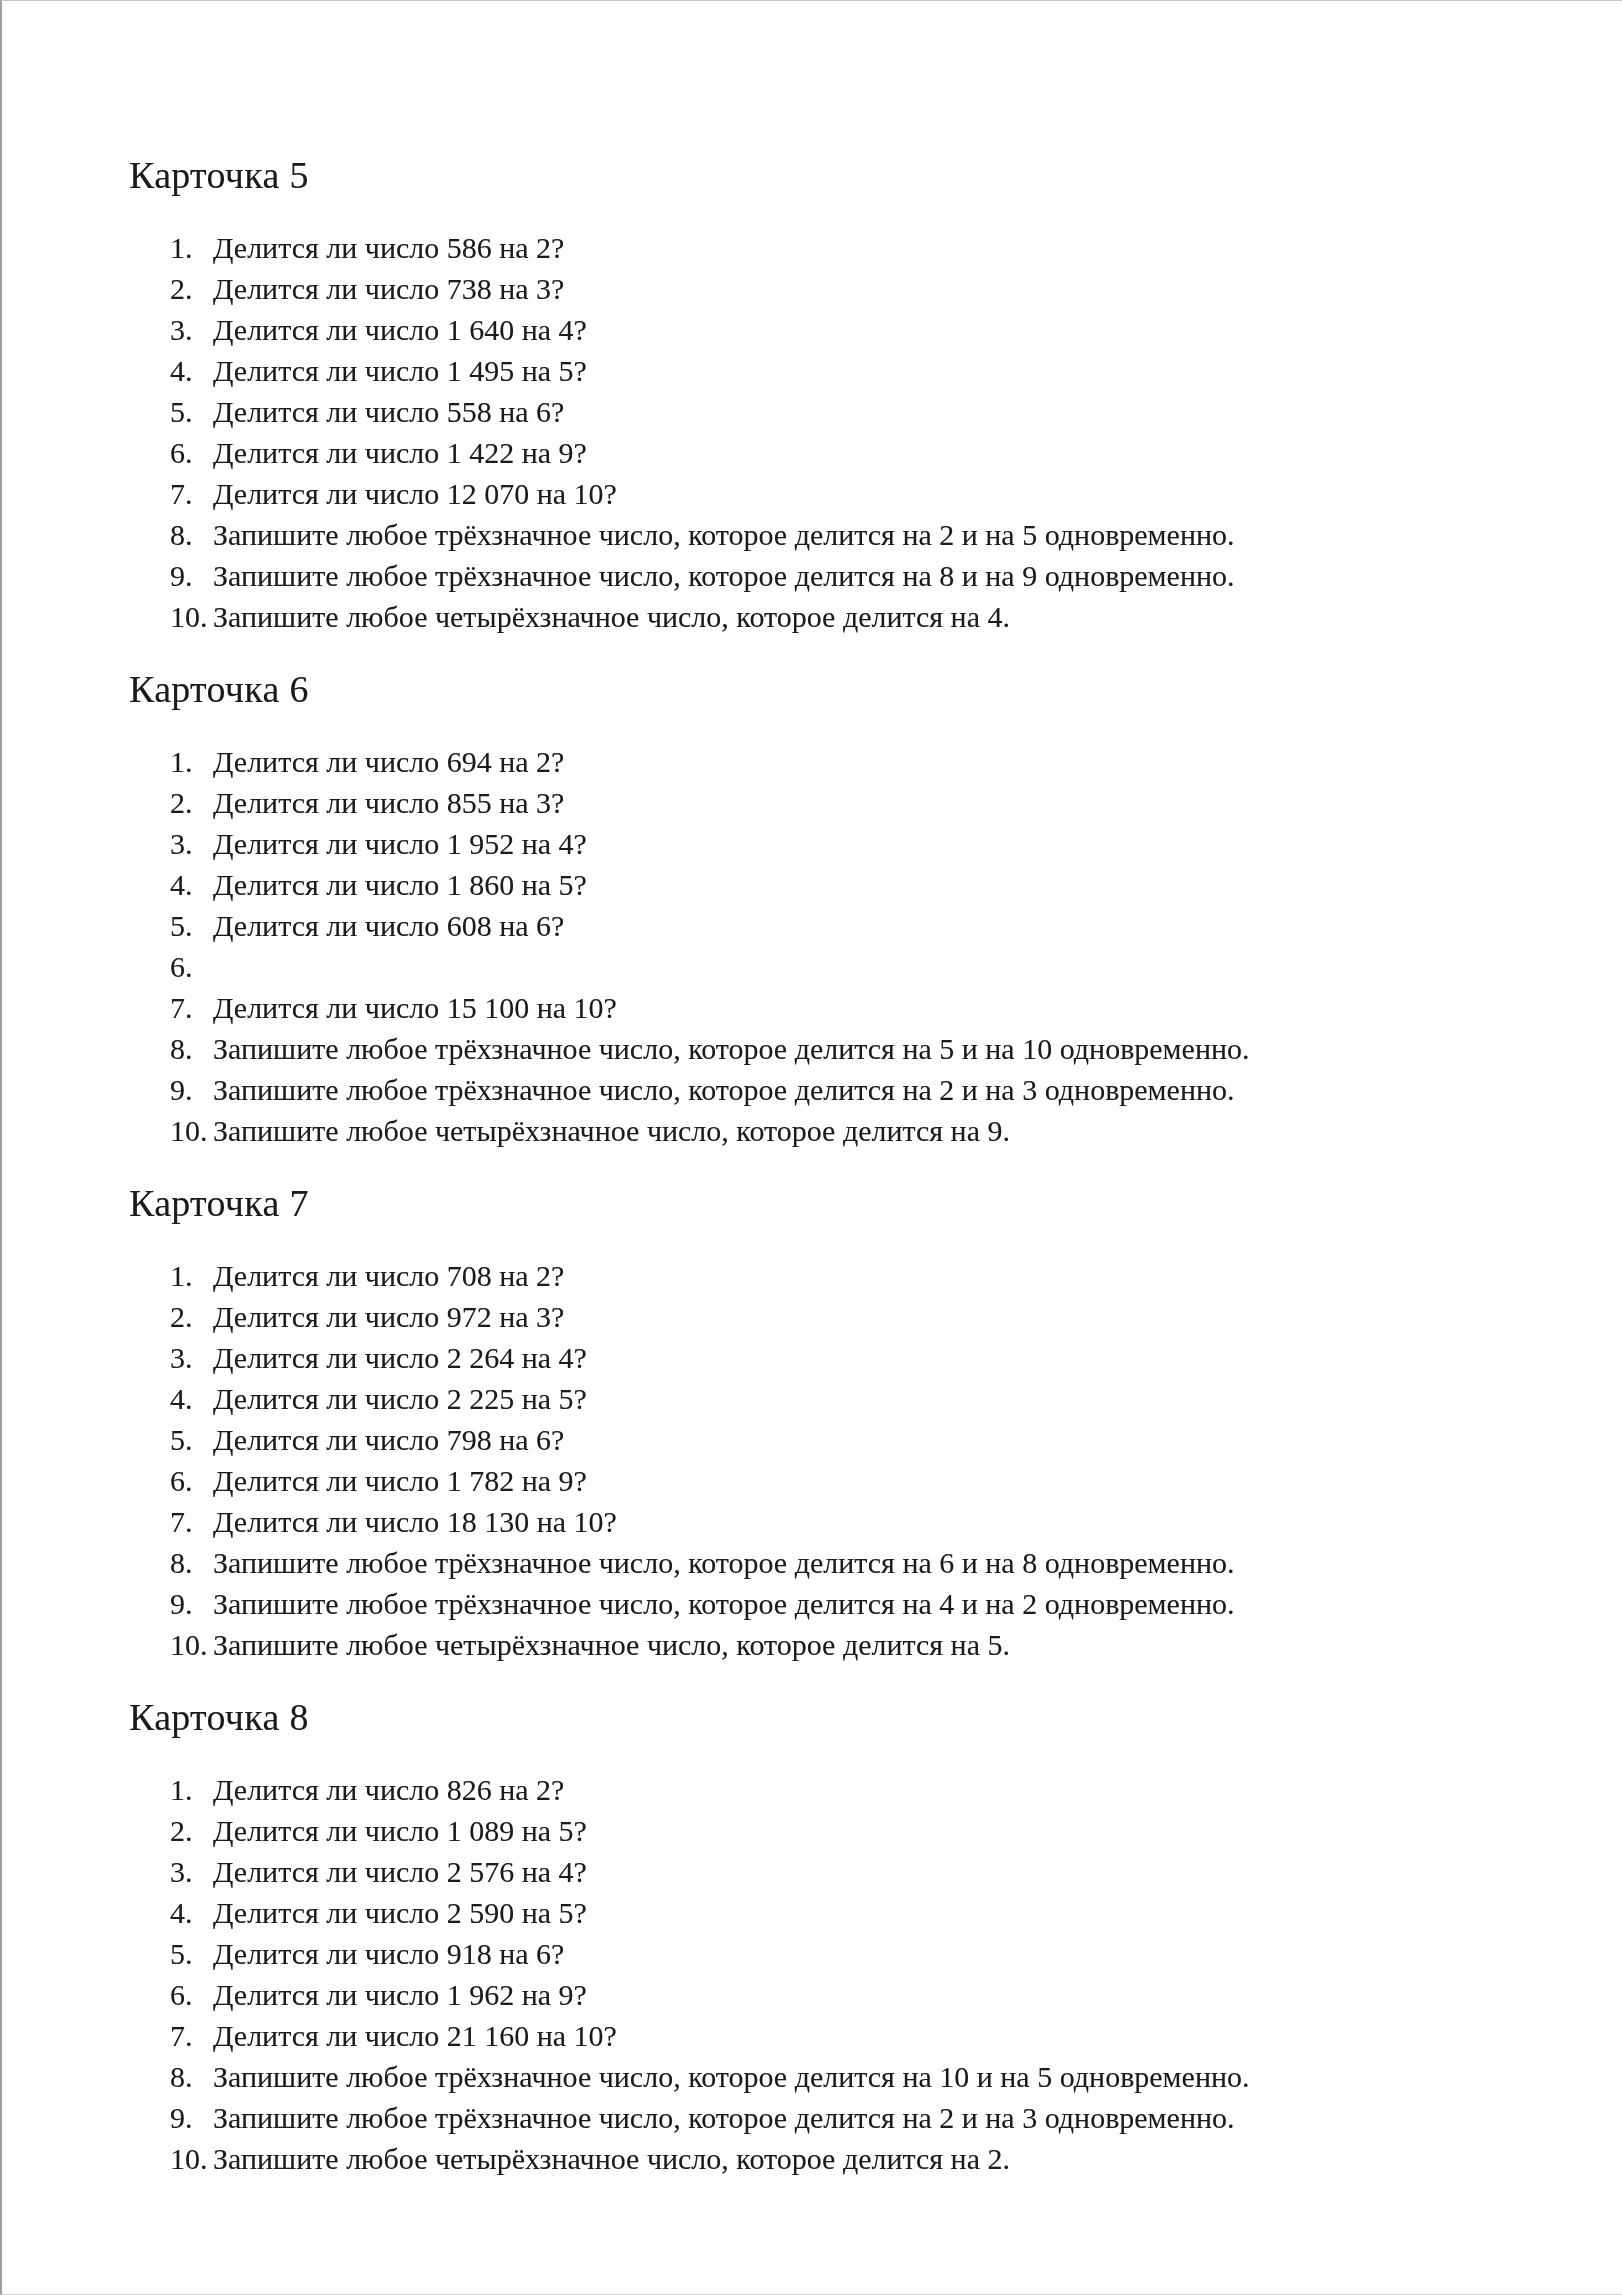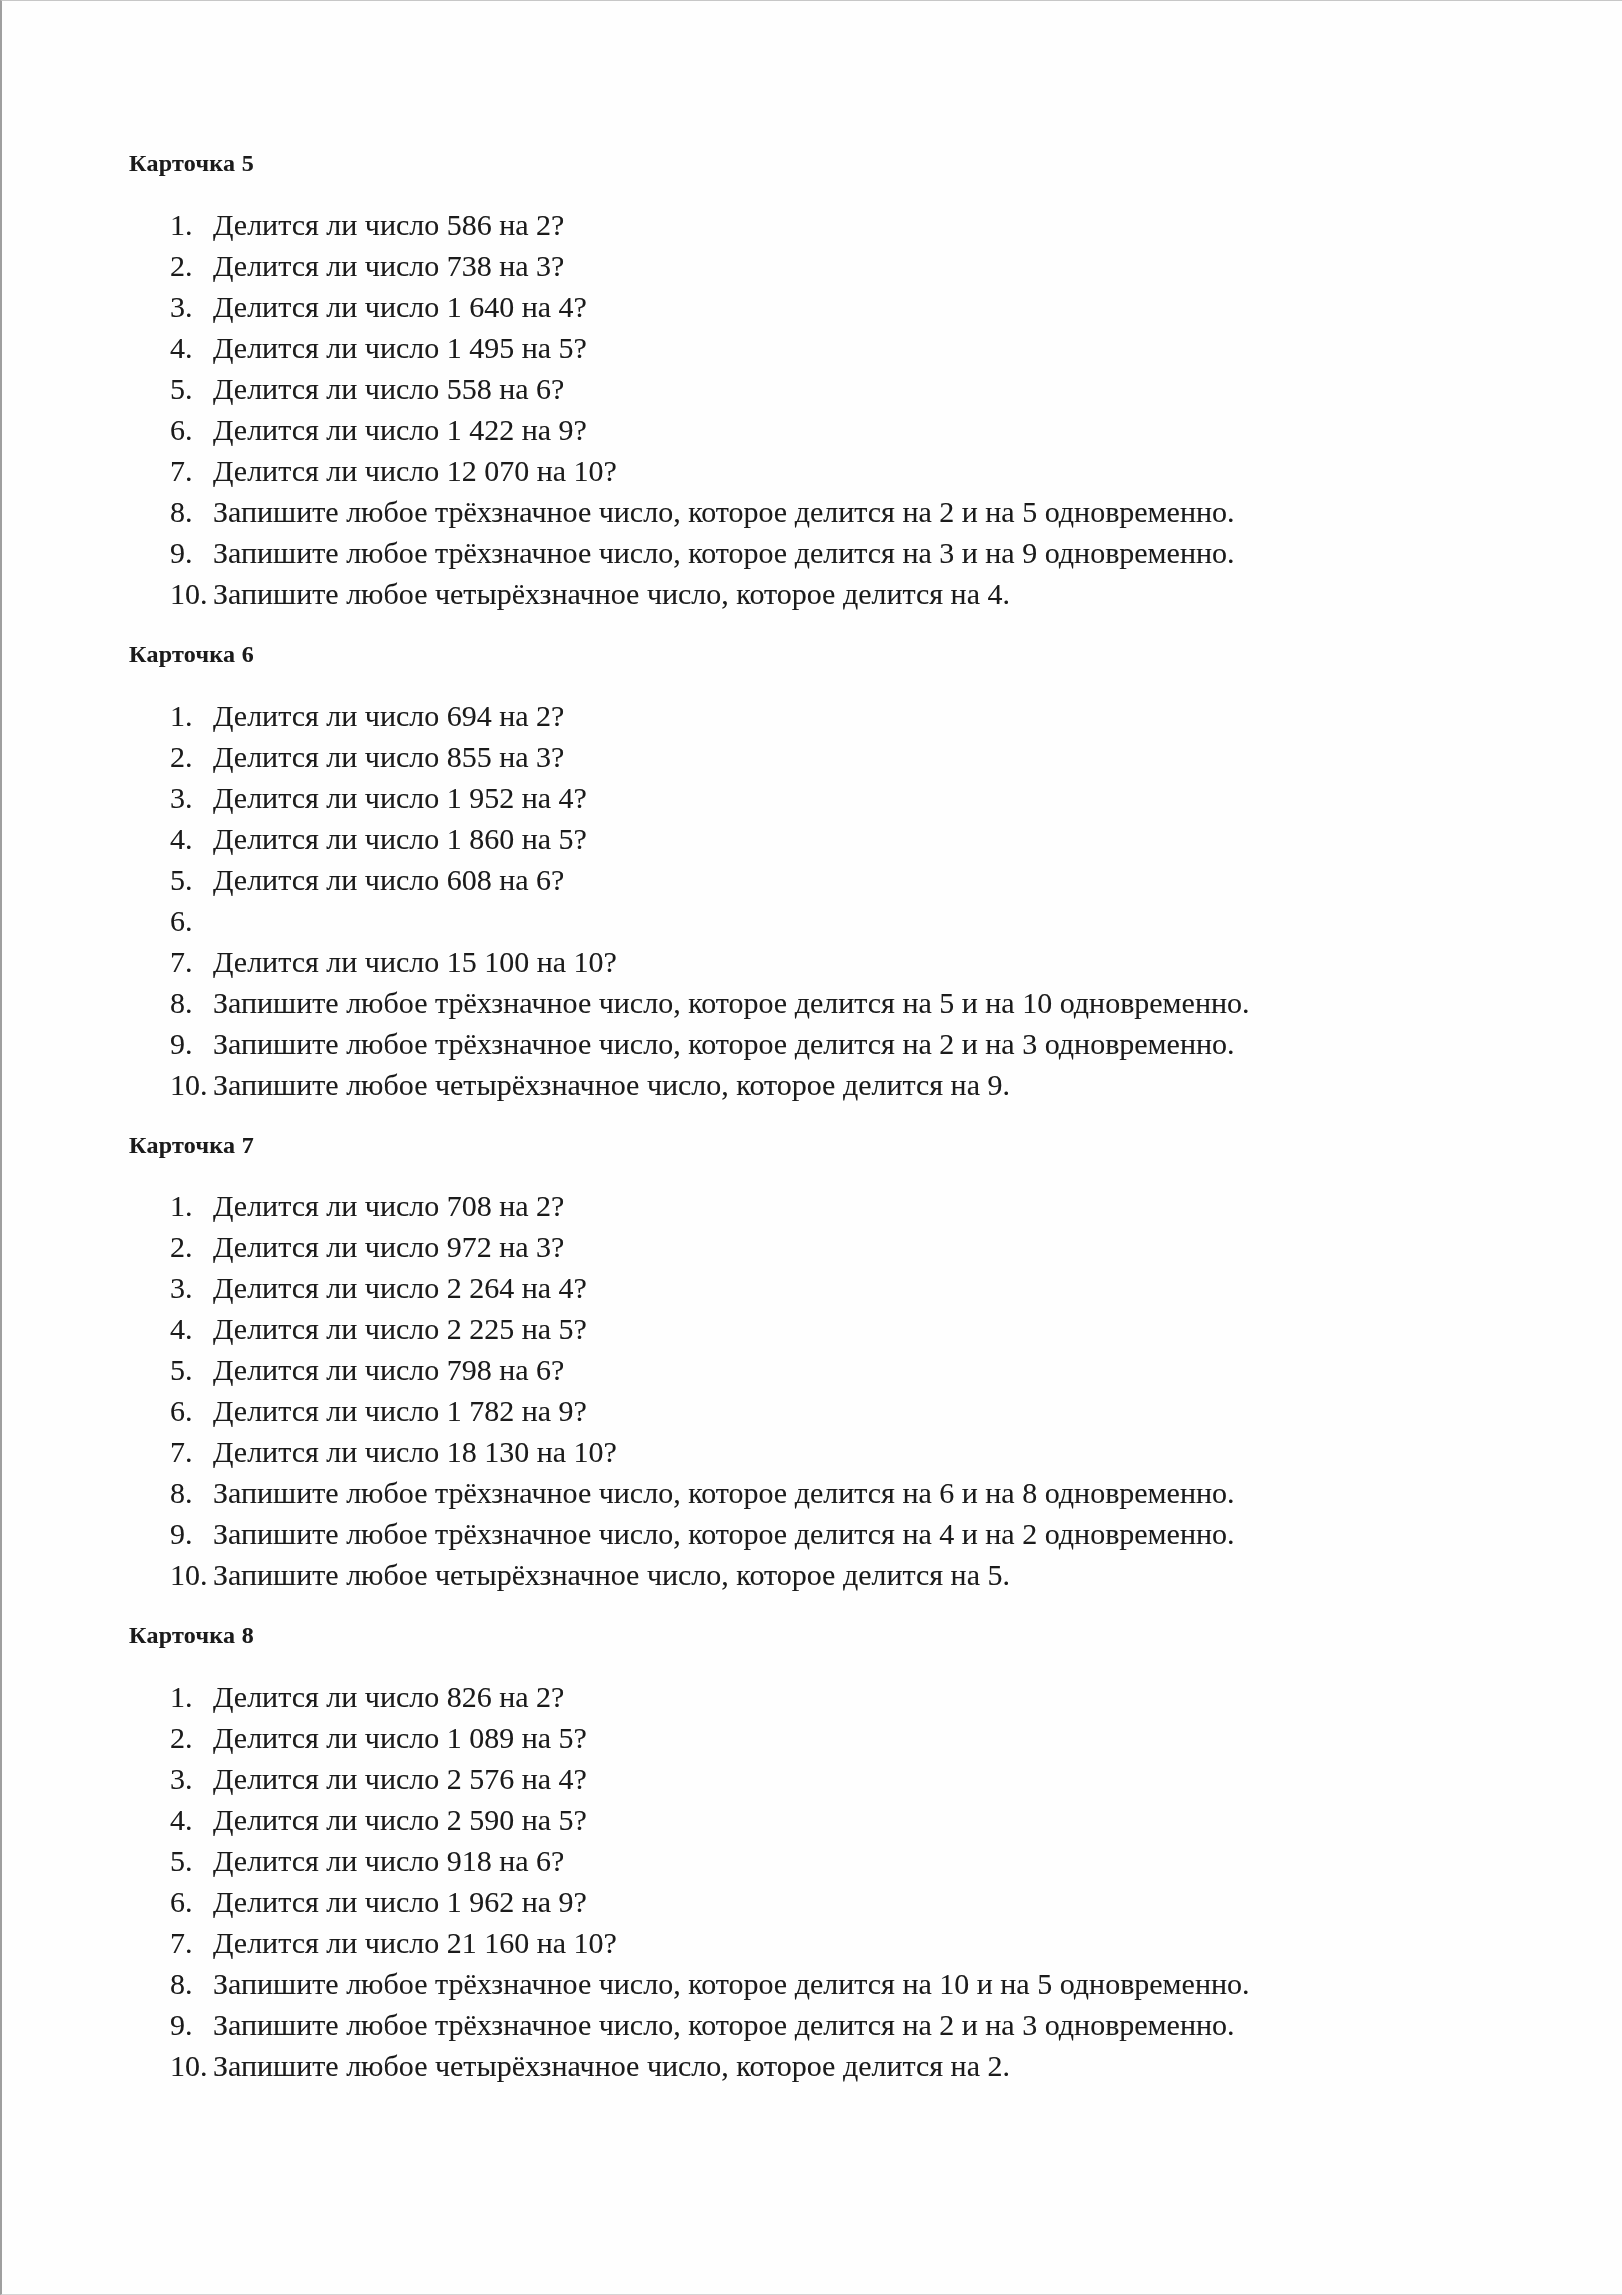--- a/index.html
+++ b/index.html
@@ -19,23 +19,23 @@
     border-left: 2.5px solid #9f9f9f;
     border-right: 1.9px solid #ababab;
     border-top: 1.3px solid #c7c7c7;
     border-bottom: 1.3px solid #d4d4d4;
   }
   .content {
     padding: 122px 63px 0 127px;
   }
   .card { margin: 0; }
   .card-title {
-    font-size: 24px;
+    font-size: 38px;
     line-height: 41px;
-    font-weight: bold;
+    font-weight: normal;
     letter-spacing: 0.3px;
     text-shadow: 0 0 0.6px rgba(0,0,0,0.30);
   }
   .item {
     display: flex;
     align-items: baseline;
     font-size: 30px;
     line-height: 41px;
     padding-left: 41px;  
     white-space: nowrap;
@@ -81,21 +81,21 @@
       <div class="item">
           <span class="num">7.</span>
           <span class="txt">Делится ли число 12 070 на 10?</span>
         </div>
       <div class="item">
           <span class="num">8.</span>
           <span class="txt">Запишите любое трёхзначное число, которое делится на 2 и на 5 одновременно.</span>
         </div>
       <div class="item">
           <span class="num">9.</span>
-          <span class="txt">Запишите любое трёхзначное число, которое делится на 3 и на 9 одновременно.</span>
+          <span class="txt">Запишите любое трёхзначное число, которое делится на 8 и на 9 одновременно.</span>
         </div>
       <div class="item">
           <span class="num">10.</span>
           <span class="txt">Запишите любое четырёхзначное число, которое делится на 4.</span>
         </div>
     </section>
 
     <section class="card">
       <h2 class="card-title">Карточка 6</h2>
       <div class="item">

